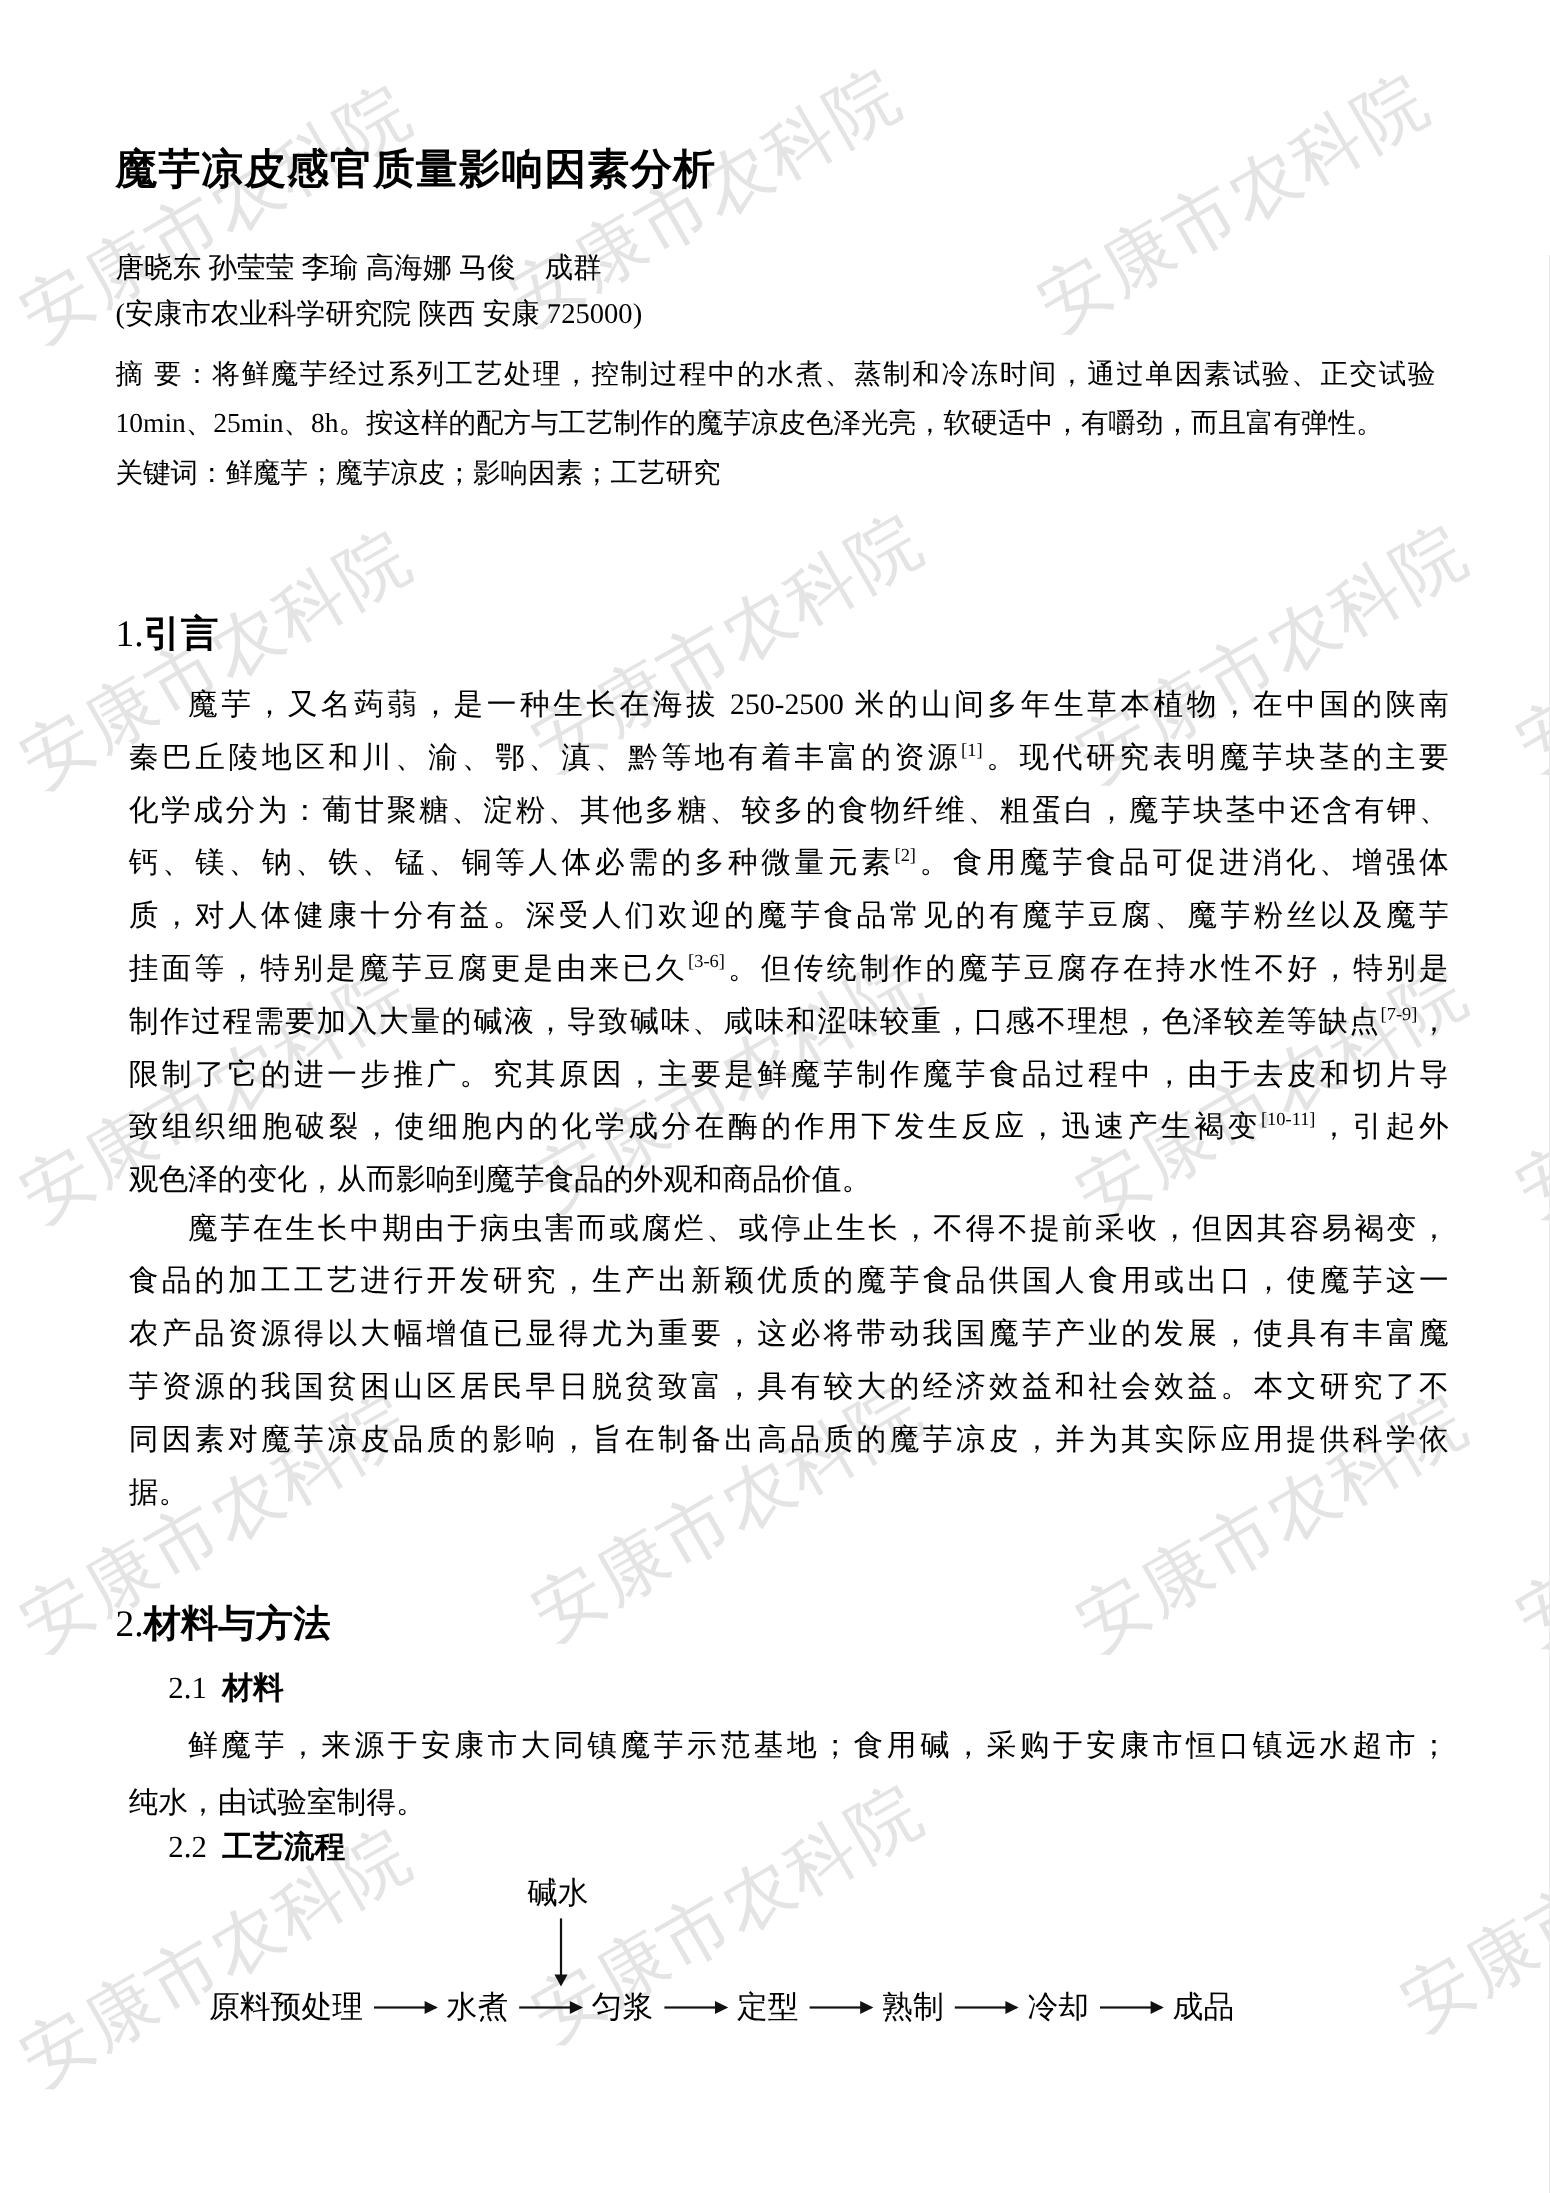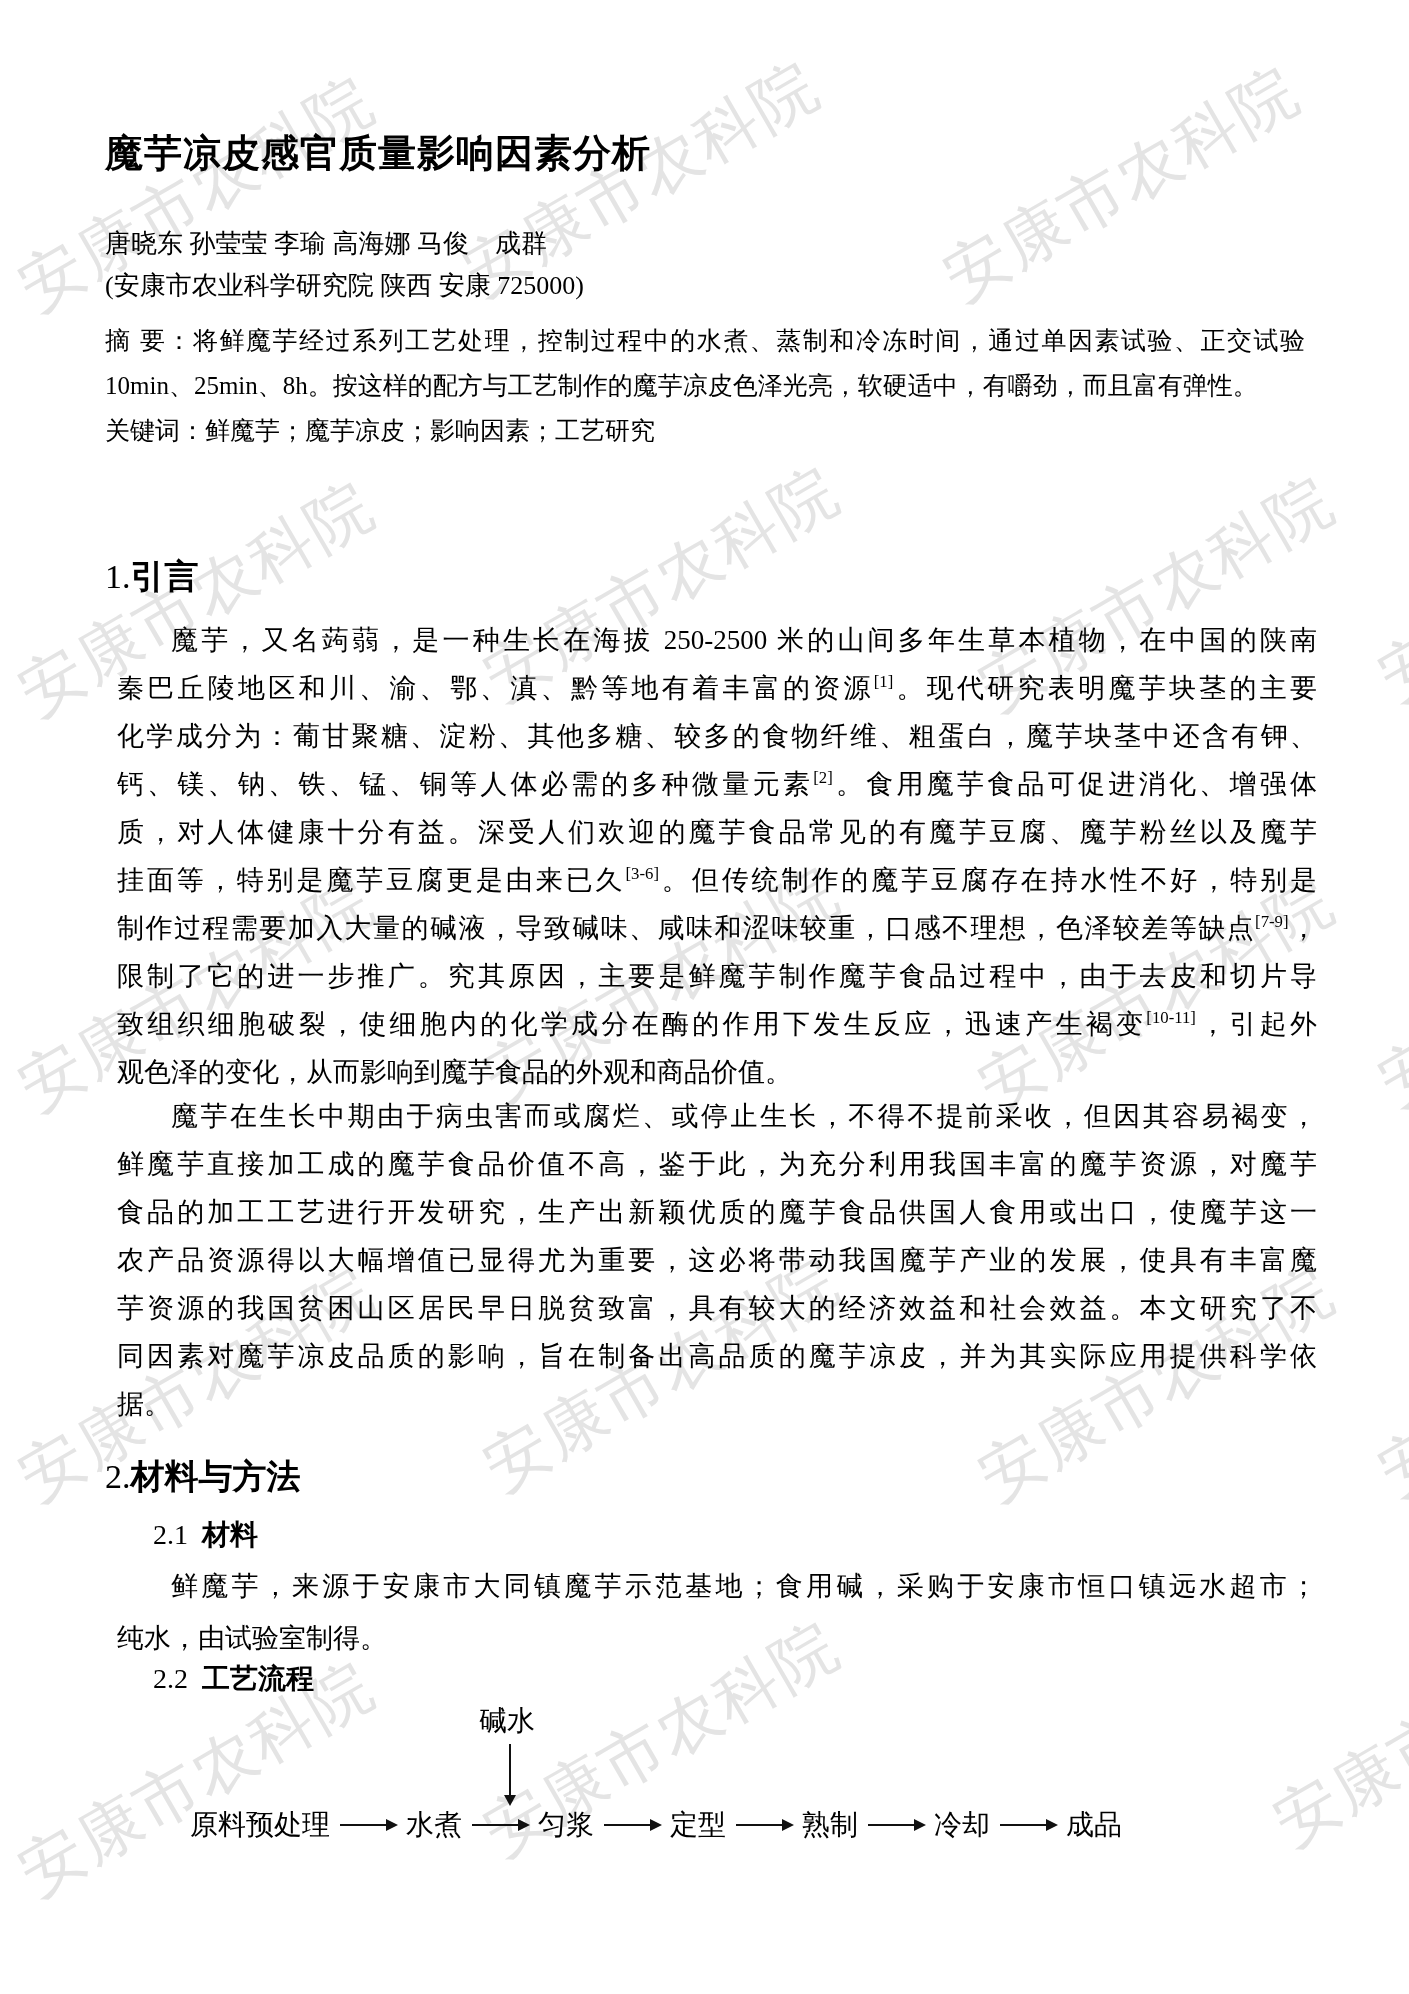--- a/index.html
+++ b/index.html
@@ -133,21 +133,20 @@
         <div class="jline jfull">质，对人体健康十分有益。深受人们欢迎的魔芋食品常见的有魔芋豆腐、魔芋粉丝以及魔芋</div>
         <div class="jline jfull">挂面等，特别是魔芋豆腐更是由来已久<sup>[3-6]</sup>。但传统制作的魔芋豆腐存在持水性不好，特别是</div>
         <div class="jline jfull">制作过程需要加入大量的碱液，导致碱味、咸味和涩味较重，口感不理想，色泽较差等缺点<sup>[7-9]</sup>，</div>
         <div class="jline jfull">限制了它的进一步推广。究其原因，主要是鲜魔芋制作魔芋食品过程中，由于去皮和切片导</div>
         <div class="jline jfull">致组织细胞破裂，使细胞内的化学成分在酶的作用下发生反应，迅速产生褐变<sup>[10-11]</sup>，引起外</div>
         <div class="jline endline">观色泽的变化，从而影响到魔芋食品的外观和商品价值。</div>
       </div>
 
     <div class="abs body-par" style="top:1092px">
         <div class="jline indent jfull">魔芋在生长中期由于病虫害而或腐烂、或停止生长，不得不提前采收，但因其容易褐变，</div>
-        <div class="jline jfull">鲜魔芋直接加工成的魔芋食品价值不高，鉴于此，为充分利用我国丰富的魔芋资源，对魔芋</div>
         <div class="jline jfull">食品的加工工艺进行开发研究，生产出新颖优质的魔芋食品供国人食用或出口，使魔芋这一</div>
         <div class="jline jfull">农产品资源得以大幅增值已显得尤为重要，这必将带动我国魔芋产业的发展，使具有丰富魔</div>
         <div class="jline jfull">芋资源的我国贫困山区居民早日脱贫致富，具有较大的经济效益和社会效益。本文研究了不</div>
         <div class="jline jfull">同因素对魔芋凉皮品质的影响，旨在制备出高品质的魔芋凉皮，并为其实际应用提供科学依</div>
         <div class="jline endline">据。</div>
       </div>
 
     <div class="abs h-main" style="top:1456px">
       <span class="hnum">2.</span><span class="hcjk">材料与方法</span>
     </div>

